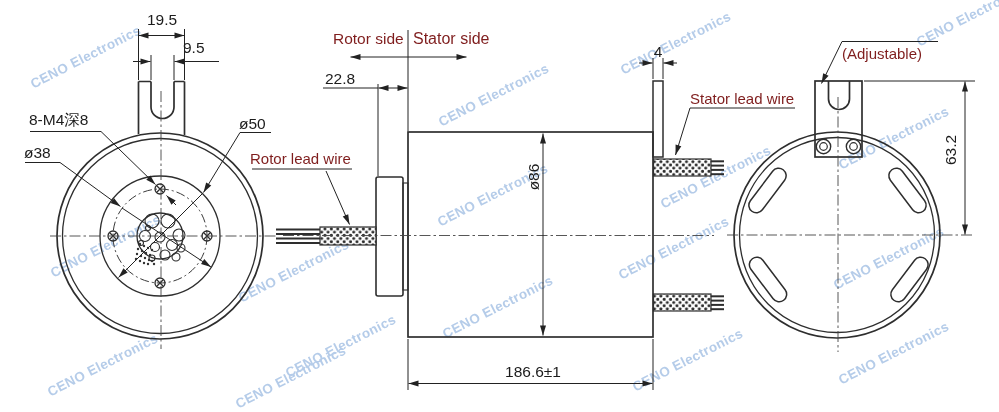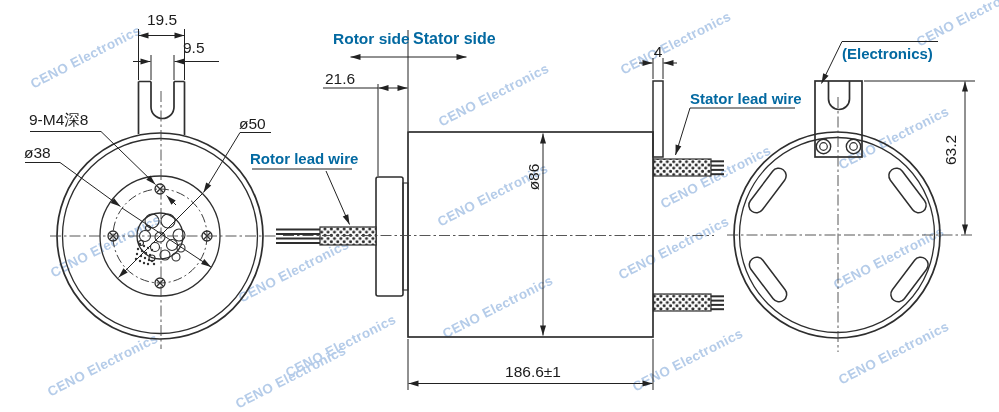--- a/index.html
+++ b/index.html
@@ -2,21 +2,21 @@
 <html><head>
 <meta charset="utf-8">
 <style>
   html,body{margin:0;padding:0;background:#fff;}
   #stage{position:relative;width:999px;height:412px;background:#ffffff;overflow:hidden;
          font-family:"Liberation Sans",sans-serif;}
   #stage svg{position:absolute;left:0;top:0;}
   .wm{position:absolute;font-weight:bold;font-size:13.5px;letter-spacing:.4px;color:#b5cce9;
       white-space:nowrap;transform:rotate(-27deg);transform-origin:0 0;}
   .dim{position:absolute;font-size:15.5px;color:#1c1c1c;white-space:nowrap;}
-  .lbl{position:absolute;font-size:15px;font-weight:bold;color:#0369a1;white-space:nowrap;}
+  .lbl{position:absolute;font-size:15px;font-weight:normal;color:#7f1d1d;white-space:nowrap;}
   .ctr{text-align:center;}
   .rot{transform:rotate(-90deg);transform-origin:center center;}
 </style>
 </head>
 <body>
 
 <div id="stage">
 
   <div>
     <span class="wm" style="left:28px;top:78px">CENO Electronics</span>
@@ -210,29 +210,29 @@
         <line x1="864" y1="81" x2="975" y2="81"></line>
         <line x1="965" y1="81.5" x2="965" y2="234.5" marker-start="url(#ar)" marker-end="url(#ar)"></line>
         <line x1="842" y1="41.5" x2="938" y2="41.5"></line>
         <line x1="842" y1="41.5" x2="821.5" y2="83.5" marker-end="url(#ar)"></line>
       </g>
     </g>
   </svg>
 
   <span class="dim ctr" style="left:139px;top:11px;width:46px">19.5</span>
   <span class="dim" style="left:183px;top:39px">9.5</span>
-  <span class="dim" style="left:29px;top:110px">9-M4深8</span>
+  <span class="dim" style="left:29px;top:110px">8-M4深8</span>
   <span class="dim" style="left:24px;top:144px">ø38</span>
   <span class="dim" style="left:239px;top:115px">ø50</span>
 
   <span class="lbl" style="left:333px;top:30px;font-size:15.5px">Rotor side</span>
   <span class="lbl" style="left:413px;top:30px;font-size:16px">Stator side</span>
-  <span class="dim" style="left:325px;top:70px">21.6</span>
+  <span class="dim" style="left:325px;top:70px">22.8</span>
   <span class="lbl" style="left:690px;top:90px">Stator lead wire</span>
   <span class="lbl" style="left:250px;top:150px">Rotor lead wire</span>
   <span class="dim ctr rot" style="left:509px;top:168px;width:50px">ø86</span>
   <span class="dim ctr" style="left:500px;top:363px;width:66px">186.6±1</span>
   <span class="dim ctr" style="left:651px;top:43px;width:14px">4</span>
 
-  <span class="lbl" style="left:842px;top:45px">(Electronics)</span>
+  <span class="lbl" style="left:842px;top:45px">(Adjustable)</span>
   <span class="dim ctr rot" style="left:926px;top:141px;width:50px">63.2</span>
 
 </div>
 
 </body></html>

